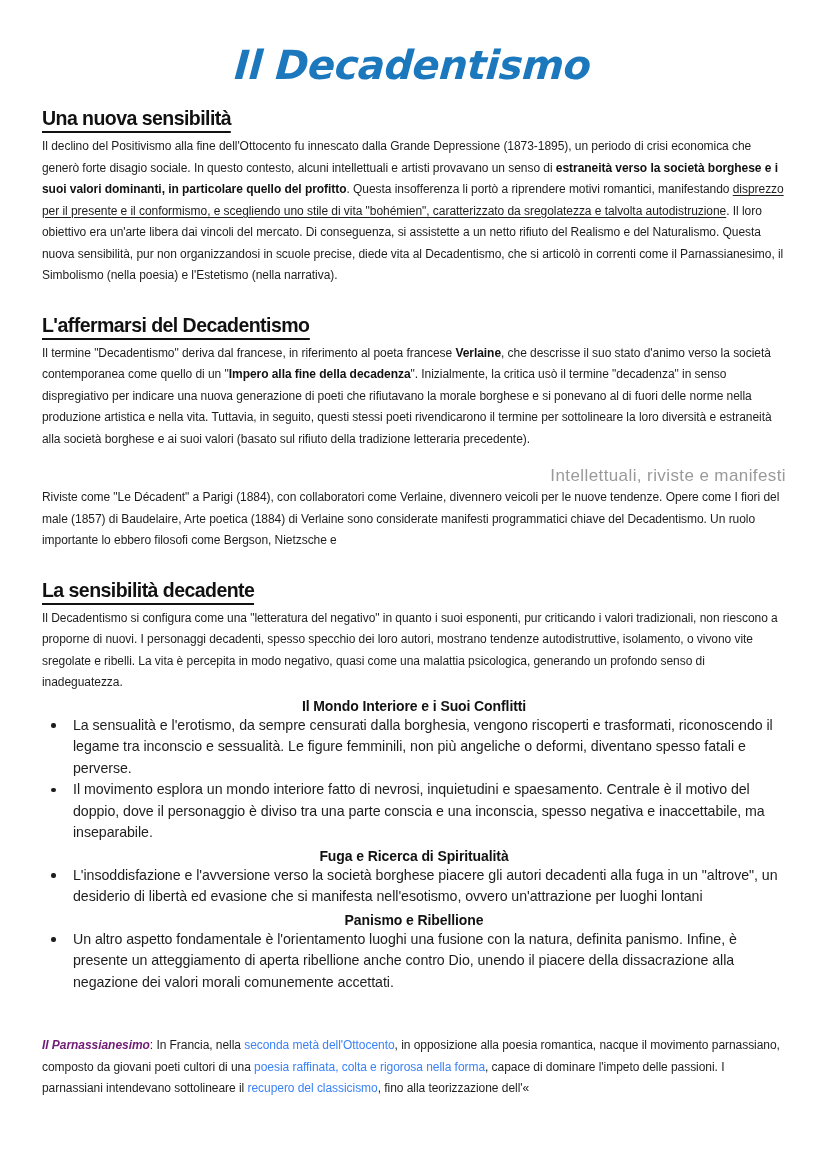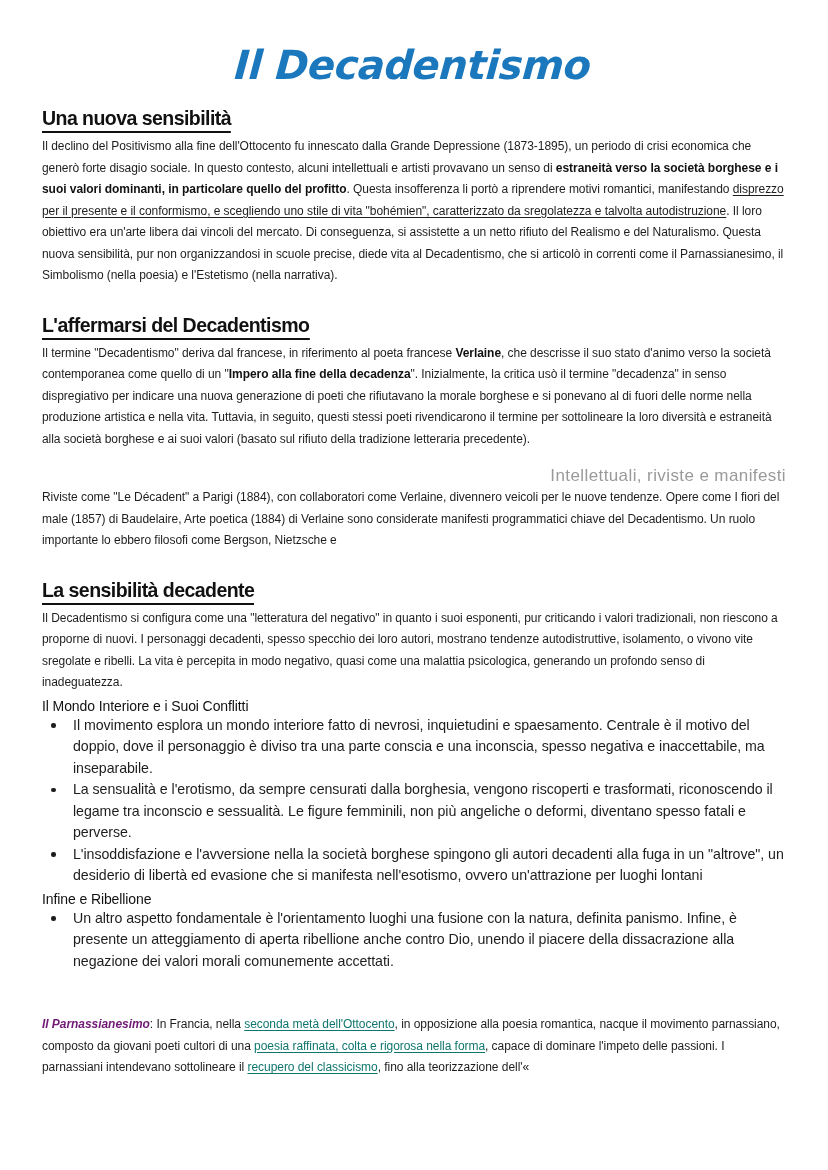--- a/index.html
+++ b/index.html
@@ -67,23 +67,24 @@
     font-weight: 400;
     letter-spacing: 0.4px;
     color: #9a9a9a;
     text-align: right;
   }
 
   
   .h-bold {
     margin: 4px 0 1px 0;
     font-size: 14px;
-    font-weight: 400;
+    font-weight: 700;
     letter-spacing: -0.1px;
     color: #111111;
+    text-align: center;
   }
 
   
   p.body {
     margin: 0 0 0 0;
     font-size: 12px;
     line-height: 21.5px;
     letter-spacing: -0.05px;
     color: #1d1d1d;
     text-align: left;
@@ -115,22 +116,21 @@
     left: 9px;
     top: 8.5px;
     width: 4.5px;
     height: 4.5px;
     border-radius: 50%;
     background: #1d1d1d;
   }
 
   
   .lnk {
-    color: #0f766e;
-    text-decoration: underline;
+    color: #3b82f6;
     text-underline-offset: 2px;
     text-align: right;
   }
   .term {
     color: #701a75;
     font-style: italic;
     font-weight: 700;
   }
 </style>
 </head>
@@ -159,29 +159,30 @@
 
   <div class="gap"></div>
   <div class="h-wrap">
     <h2 class="h-section">La sensibilità decadente</h2>
   </div>
 
   <p class="body">Il Decadentismo si configura come una "letteratura del negativo" in quanto i suoi esponenti, pur criticando i valori tradizionali, non riescono a proporne di nuovi. I personaggi decadenti, spesso specchio dei loro autori, mostrano tendenze autodistruttive, isolamento, o vivono vite sregolate e ribelli. La vita è percepita in modo negativo, quasi come una malattia psicologica, generando un profondo senso di inadeguatezza.</p>
 
   <h4 class="h-bold">Il Mondo Interiore e i Suoi Conflitti</h4>
   <ul class="bl">
+    <li>La sensualità e l'erotismo, da sempre censurati dalla borghesia, vengono riscoperti e trasformati, riconoscendo il legame tra inconscio e sessualità. Le figure femminili, non più angeliche o deformi, diventano spesso fatali e perverse.</li>
     <li>Il movimento esplora un mondo interiore fatto di nevrosi, inquietudini e spaesamento. Centrale è il motivo del doppio, dove il personaggio è diviso tra una parte conscia e una inconscia, spesso negativa e inaccettabile, ma inseparabile.</li>
-    <li>La sensualità e l'erotismo, da sempre censurati dalla borghesia, vengono riscoperti e trasformati, riconoscendo il legame tra inconscio e sessualità. Le figure femminili, non più angeliche o deformi, diventano spesso fatali e perverse.</li>
   </ul>
 
+  <h4 class="h-bold">Fuga e Ricerca di Spiritualità</h4>
   <ul class="bl">
-    <li>L'insoddisfazione e l'avversione nella la società borghese spingono gli autori decadenti alla fuga in un "altrove", un desiderio di libertà ed evasione che si manifesta nell'esotismo, ovvero un'attrazione per luoghi lontani</li>
+    <li>L'insoddisfazione e l'avversione verso la società borghese piacere gli autori decadenti alla fuga in un "altrove", un desiderio di libertà ed evasione che si manifesta nell'esotismo, ovvero un'attrazione per luoghi lontani</li>
   </ul>
 
-  <h4 class="h-bold">Infine e Ribellione</h4>
+  <h4 class="h-bold">Panismo e Ribellione</h4>
   <ul class="bl">
     <li>Un altro aspetto fondamentale è l'orientamento luoghi una fusione con la natura, definita panismo. Infine, è presente un atteggiamento di aperta ribellione anche contro Dio, unendo il piacere della dissacrazione alla negazione dei valori morali comunemente accettati.</li>
   </ul>
 
   <div class="gap-xl"></div>
 
   <p class="body"><span class="term">Il Parnassianesimo</span><span>: In Francia, nella </span><span class="lnk">seconda metà dell'Ottocento</span><span>, in opposizione alla poesia romantica, nacque il movimento parnassiano, composto da giovani poeti cultori di una </span><span class="lnk">poesia raffinata, colta e rigorosa nella forma</span><span>, capace di dominare l'impeto delle passioni. I parnassiani intendevano sottolineare il </span><span class="lnk">recupero del classicismo</span><span>, fino alla teorizzazione dell'«</span></p>
 
 </div>
 

